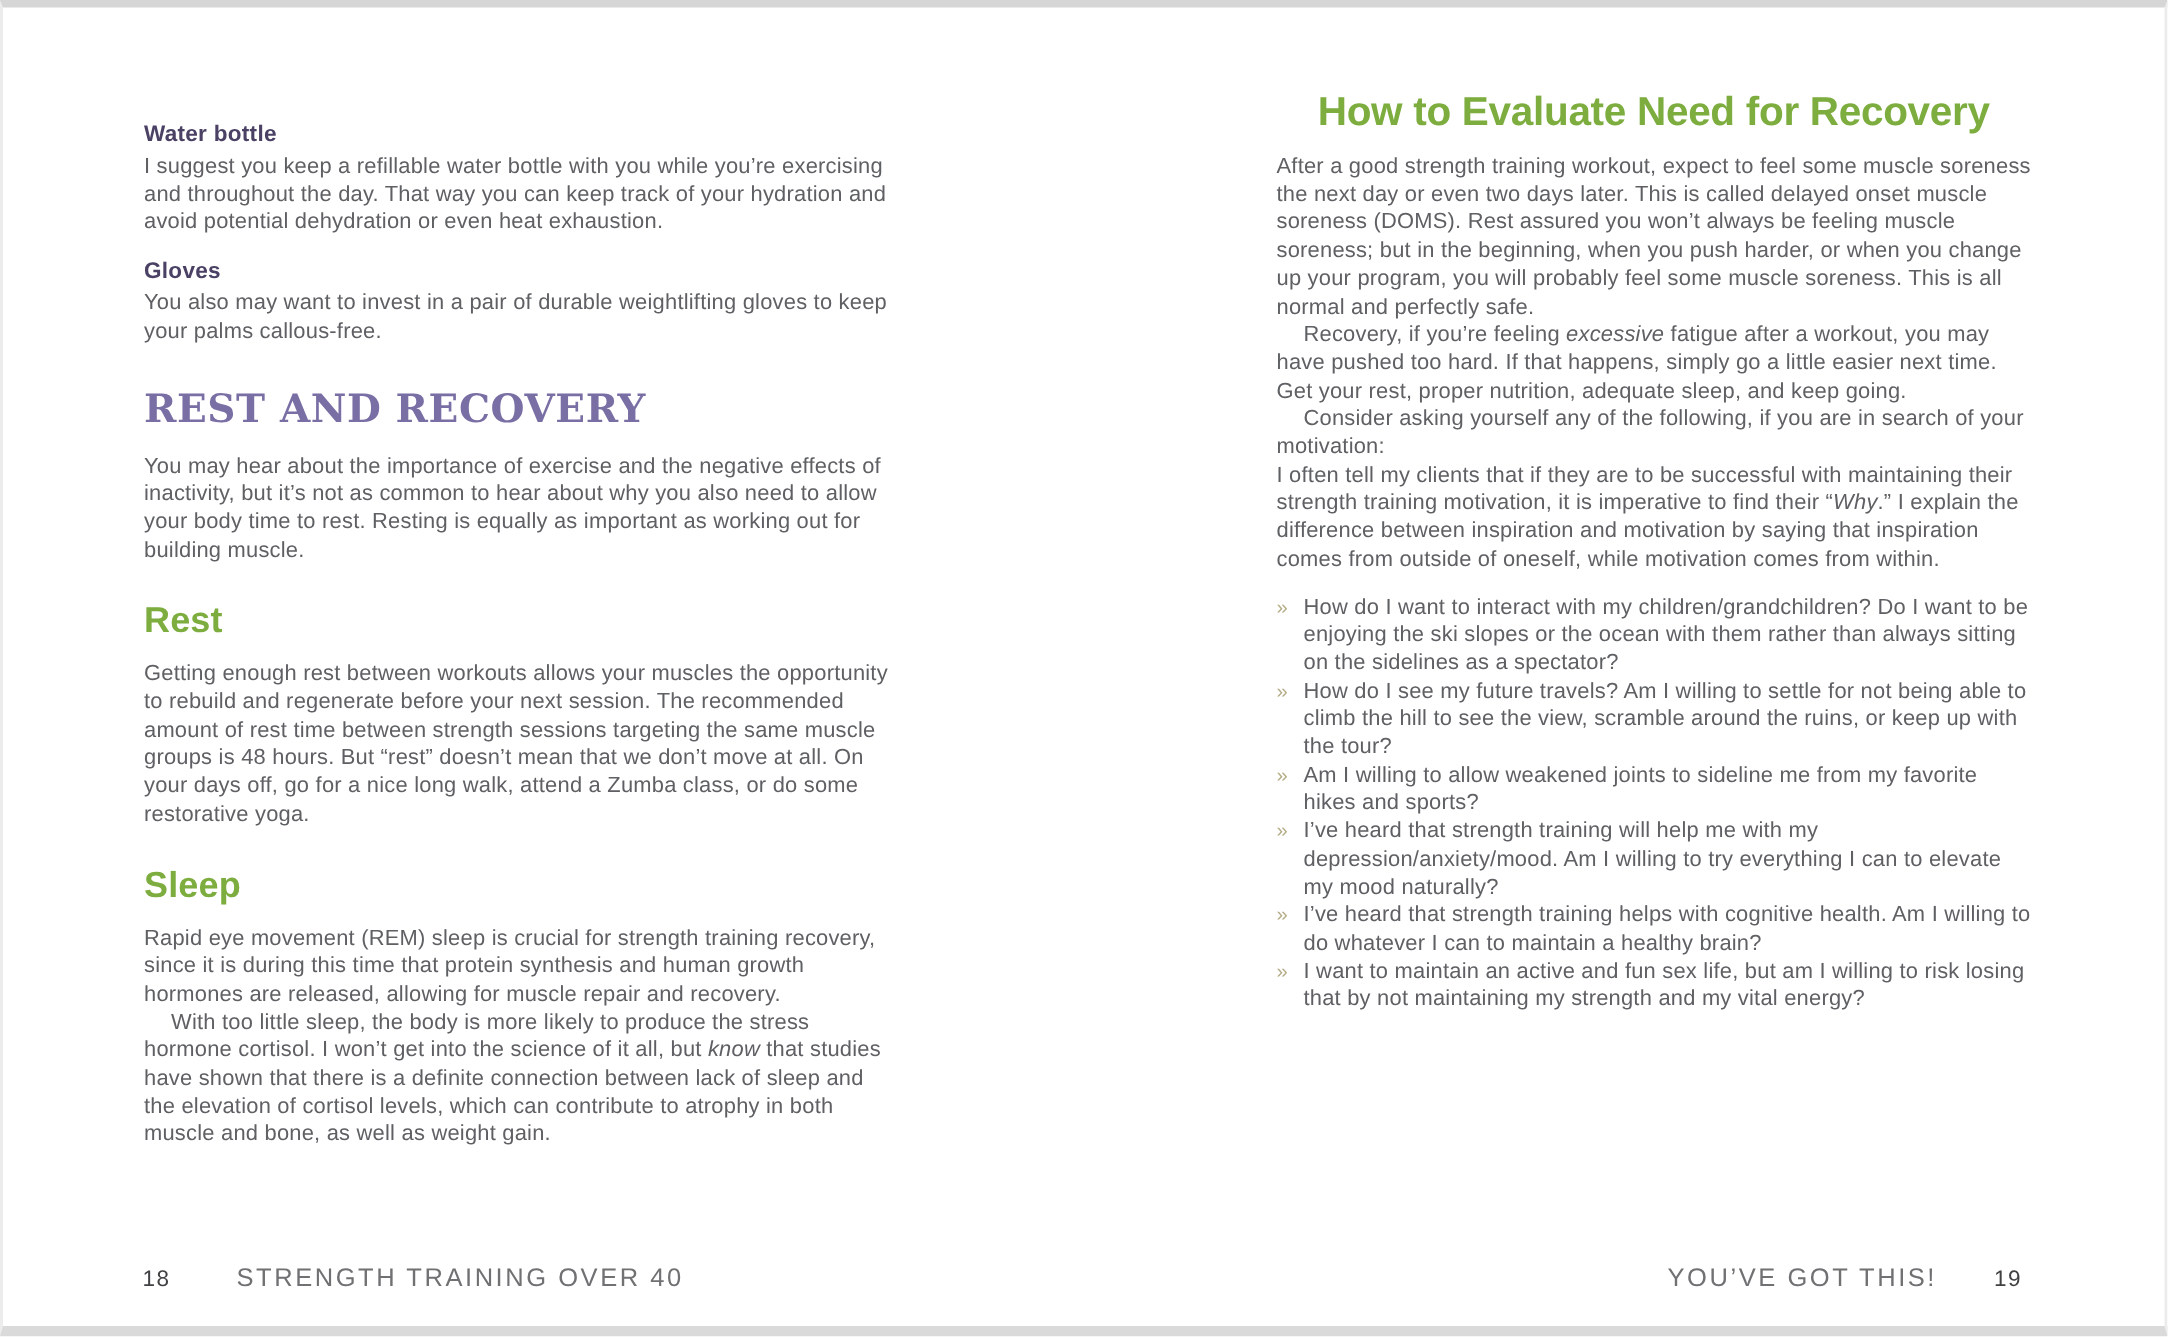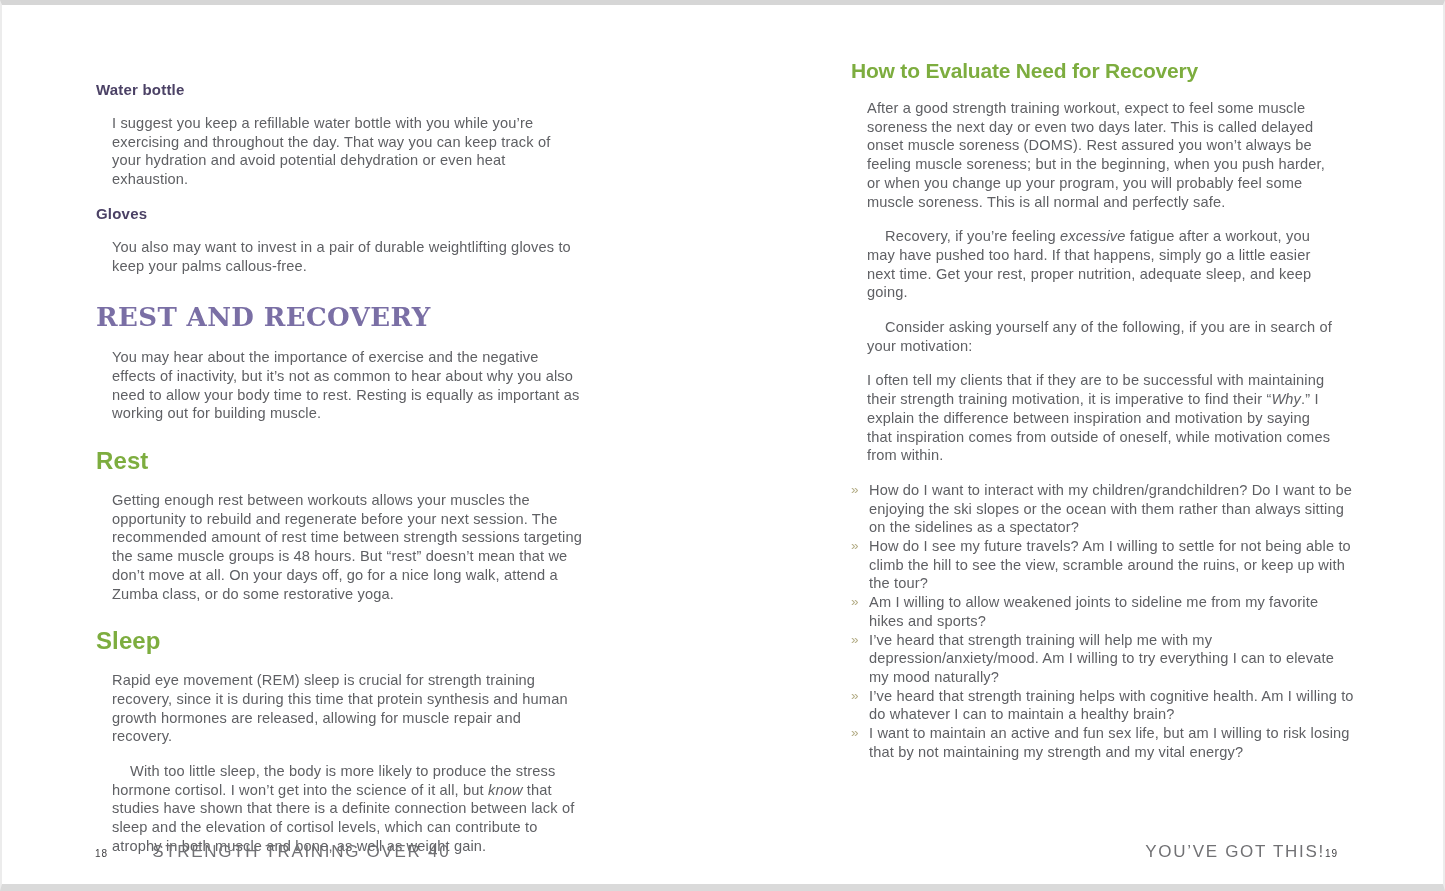--- a/index.html
+++ b/index.html
@@ -17,21 +17,21 @@
   }
   .col { position:absolute; }
   .col-left  { left:94px;  top:62px; width:502px; }
   .col-right { left:849px; top:54px; width:503px; }
 
   .body-text {
     font-size:14.6px;
     line-height:18.7px;
     color:#5f6064;
     letter-spacing:0.15px;
-    margin:16px;
+    margin:0;
   }
   .indent { text-indent:18px; }
 
   .sub-h {
     font-size:15px;
     font-weight:bold;
     color:#4b4165;
     margin:14px 0 4px 0;
     letter-spacing:0.2px;
   }
@@ -46,39 +46,39 @@
     margin:27px 0 14px 0;
   }
 
   .h2-green {
     color:#7dad3f;
     font-weight:bold;
     font-size:24px;
     margin:24px 0 12px 0;
     letter-spacing:0.1px;
   }
-  .h2-green.rpage { margin-top:0; font-size:21px; letter-spacing:-0.2px; }
+  .h2-green.rpage { margin-top:0; font-size:27px; letter-spacing:-0.2px;text-align:center; }
 
   ul.q-list { list-style:none; margin:13px 0 0 0; padding:0; }
   ul.q-list li { display:flex; }
   ul.q-list .marker {
     flex:none; width:18px;
     color:#b3ac85;
     font-size:13.5px;
     line-height:18.7px;
   }
   ul.q-list .btxt { flex:1; }
 
   em { font-style:italic;text-align:center; }
 
   .footer { position:absolute; top:837px; display:flex; align-items:baseline; }
   .footer-left  { left:93px;  gap:44px; }
-  .footer-right { right:105px; }
+  .footer-right { right:95px; gap:38px; }
   .page-num {
-    font-size:10px;
+    font-size:15px;
     color:#414043;
     letter-spacing:1px;
   }
   .running-title {
     font-size:17px;
     color:#717174;
     letter-spacing:1.7px;
   }
 </style>
 </head>

